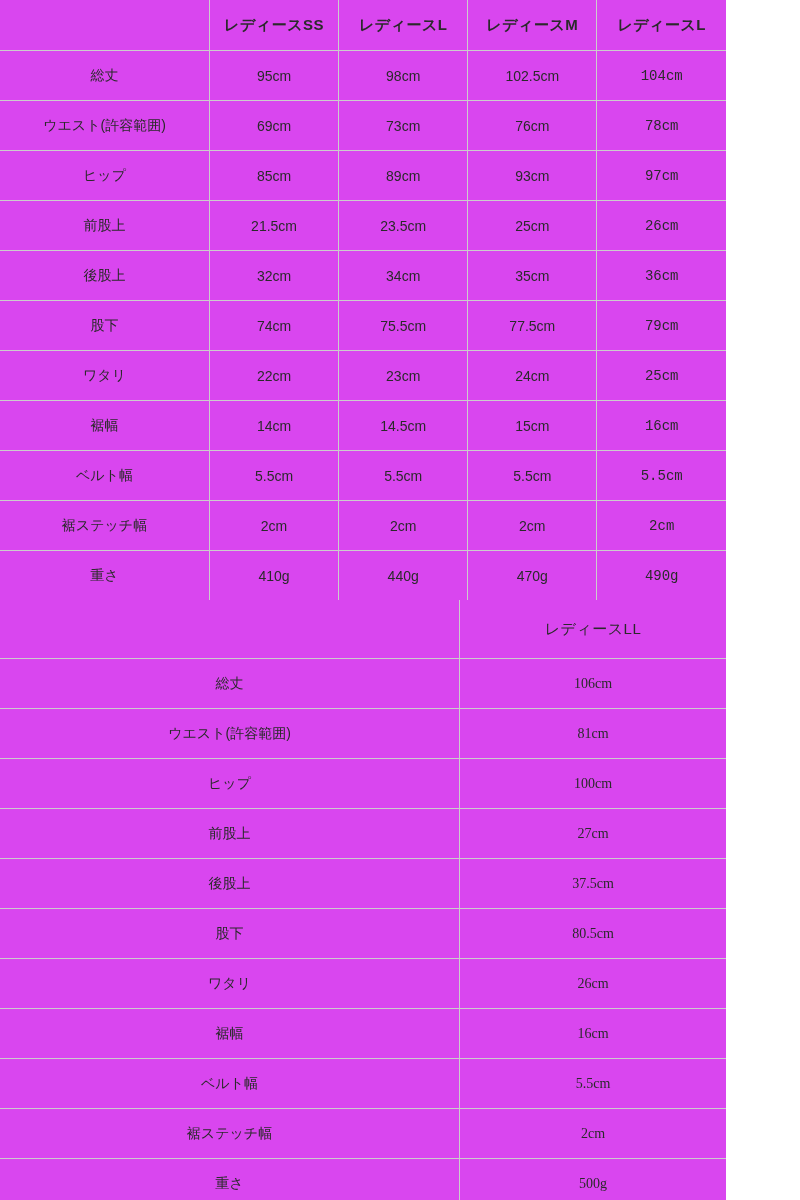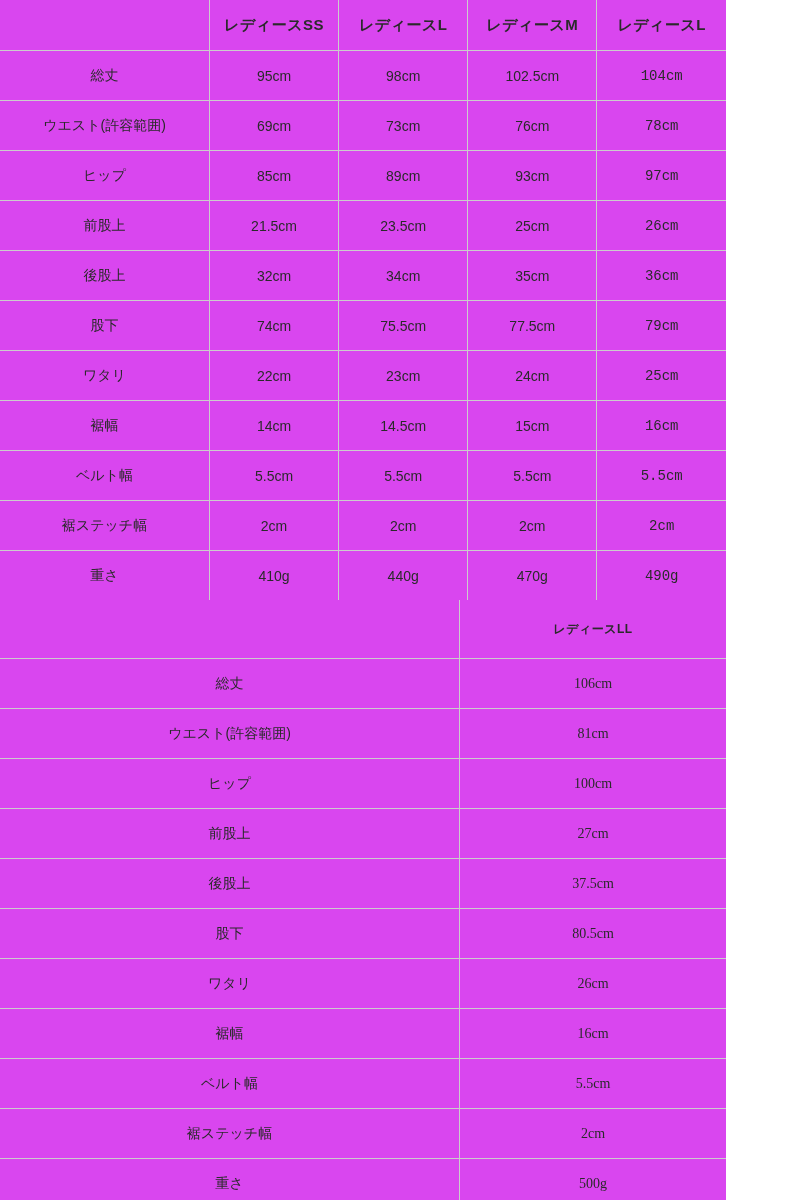--- a/index.html
+++ b/index.html
@@ -77,22 +77,22 @@
   }
   
   .size-table-2 .corner-cell {
     width: 455px;
     height: 58px;
     border-top: none;
     border-left: none;
   }
   .size-table-2 .head-cell {
     height: 58px;
-    font-weight: bold;
-    font-size: 12px;
+    font-weight: normal;
+    font-size: 15px;
     letter-spacing: 0.5px;
     border-top: none;
     border-right: none;
   }
   .size-table-2 .row-label {
     width: 455px;
     height: 49px;
     border-left: none;
     font-size: 14px;
   }

